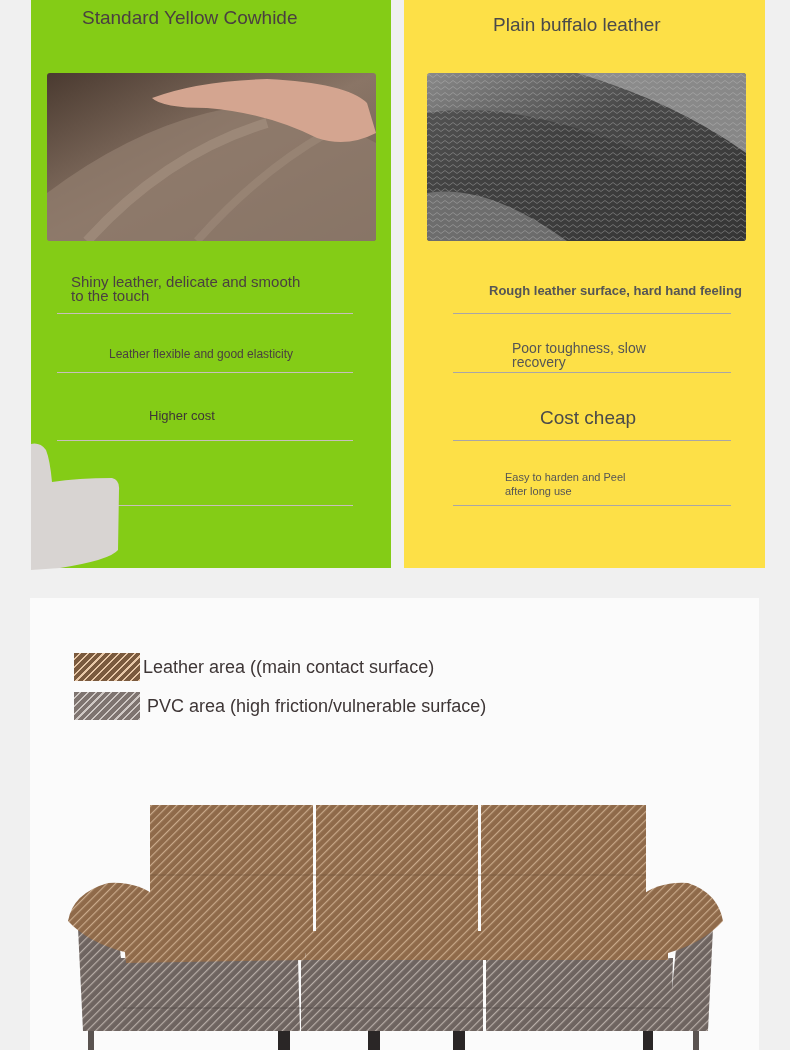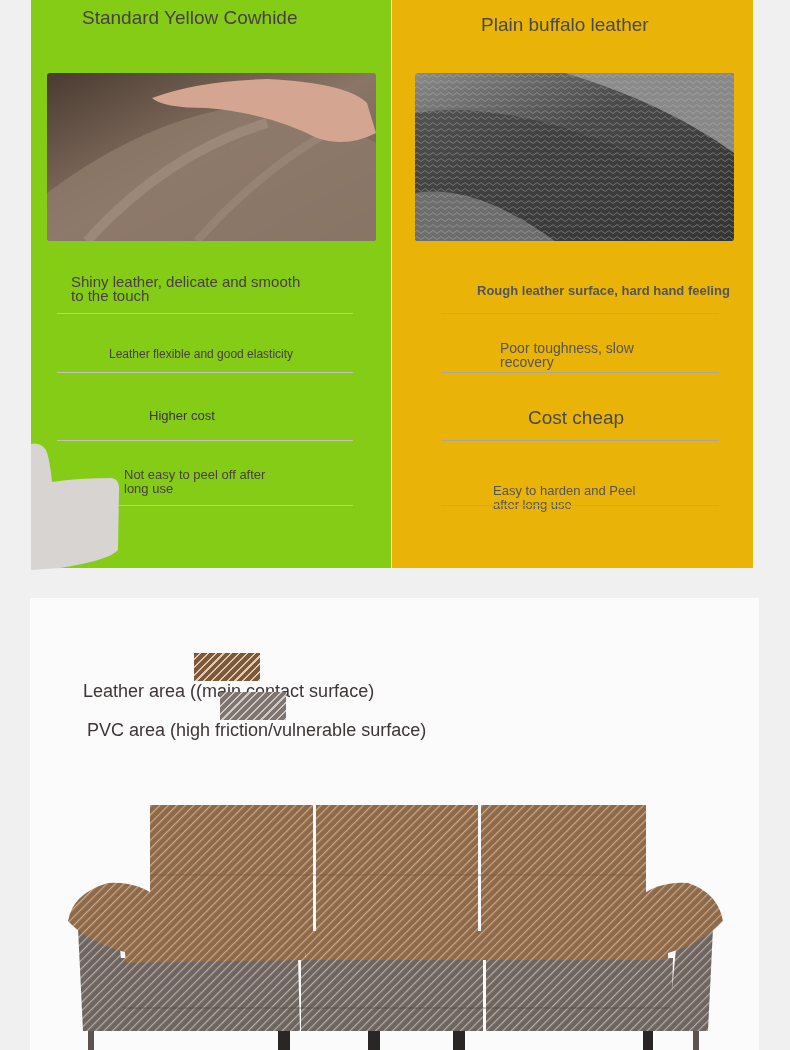--- a/index.html
+++ b/index.html
@@ -1,30 +1,30 @@
 <!DOCTYPE html>
 <html><head>
 <meta charset="utf-8">
 <style>
   html, body { margin:0; padding:0; }
   body { width:790px; height:1050px; background:#f0f0f0; position:relative; overflow:hidden; font-family:"Liberation Sans", sans-serif; }
   .panel { position:absolute; top:0; height:568px; }
   .panel-left { left:31px; width:360px; background:#84cc16; }
-  .panel-right { left:392px; width:361px; background:#eab308; }
+  .panel-right { left:404px; width:361px; background:#fde047; }
   .title { position:absolute; font-size:19px; color:#4a4040; white-space:nowrap; }
   .panel-right .title { color:#4a4a4a; }
   .photo { position:absolute; height:168px; border-radius:3px; overflow:hidden; }
   .row-text { position:absolute; color:#4a4040; line-height:14px; }
   .panel-right .row-text { color:#555; }
   .sep { position:absolute; height:1px; background:#c8bfbb; }
   .panel-right .sep { background:#a9a6a6; }
   .big { font-size:19px; color:#3e3636; }
   .thumb { position:absolute; left:0; top:442px; }
   .section2 { position:absolute; left:30px; top:598px; width:729px; height:452px; background:#fbfbfb; }
-  .legend-row { position:absolute; left:50px; display:flex; align-items:center;flex-direction:column; }
+  .legend-row { position:absolute; left:44px; display:flex; align-items:center; }
   .swatch { width:66px; height:28px; }
   .sw-leather { background: repeating-linear-gradient(135deg, #7a5a3e 0 4px, #e8c8a8 4px 5.5px); }
   .sw-pvc { background: repeating-linear-gradient(135deg, #7e7470 0 4px, #cfc8c4 4px 5.5px); }
   .legend-label { font-size:18px; color:#3e3636; white-space:nowrap; }
 </style>
 </head>
 <body>
 
 <div class="panel panel-left">
   <div class="title" style="left:51px; top:7px;">Standard Yellow Cowhide</div>
@@ -51,24 +51,20 @@
     <div>to the touch</div>
   </div>
   <div class="sep" style="left:26px; top:313px; width:296px;"></div>
 
   <div class="row-text" style="left:78px; top:347px; font-size:12px;">Leather flexible and good elasticity</div>
   <div class="sep" style="left:26px; top:372px; width:296px;"></div>
 
   <div class="row-text big" style="left:118px; top:405px; font-size:13px; line-height:22px;text-align:right;">Higher cost</div>
   <div class="sep" style="left:26px; top:440px; width:296px;"></div>
 
-  <div class="row-text" style="left:93px; top:468px; font-size:13px;">
-    <div>Not easy to peel off after</div>
-    <div>long use</div>
-  </div>
   <div class="sep" style="left:26px; top:505px; width:296px;"></div>
 </div>
 
 <div class="thumb">
   <svg width="120" height="128" viewBox="0 0 120 128">
     <path d="M31 2 Q40 0 46 8 Q50 18 52 40 Q78 36 112 36 Q120 38 119 48 L118 108 Q110 118 60 126 L31 128 Z" fill="#d8d4d2"></path>
   </svg>
 </div>
 
 <div class="panel panel-right">
@@ -99,21 +95,21 @@
 
   <div class="row-text" style="left:108px; top:341px; font-size:14px;">
     <div>Poor toughness, slow</div>
     <div>recovery</div>
   </div>
   <div class="sep" style="left:49px; top:372px; width:278px;"></div>
 
   <div class="row-text" style="left:136px; top:407px; font-size:19px; line-height:22px; color:#4a4a4a;">Cost cheap</div>
   <div class="sep" style="left:49px; top:440px; width:278px;"></div>
 
-  <div class="row-text" style="left:101px; top:470px; font-size:13px;margin-top:14px;">
+  <div class="row-text" style="left:101px; top:470px; font-size:11px;">
     <div>Easy to harden and Peel</div>
     <div>after long use</div>
   </div>
   <div class="sep" style="left:49px; top:505px; width:278px;"></div>
 </div>
 
 <div class="section2">
   <div class="legend-row" style="top:55px;">
     <div class="swatch sw-leather"></div>
     <div class="legend-label" style="margin-left:3px;">Leather area ((main contact surface)</div>

